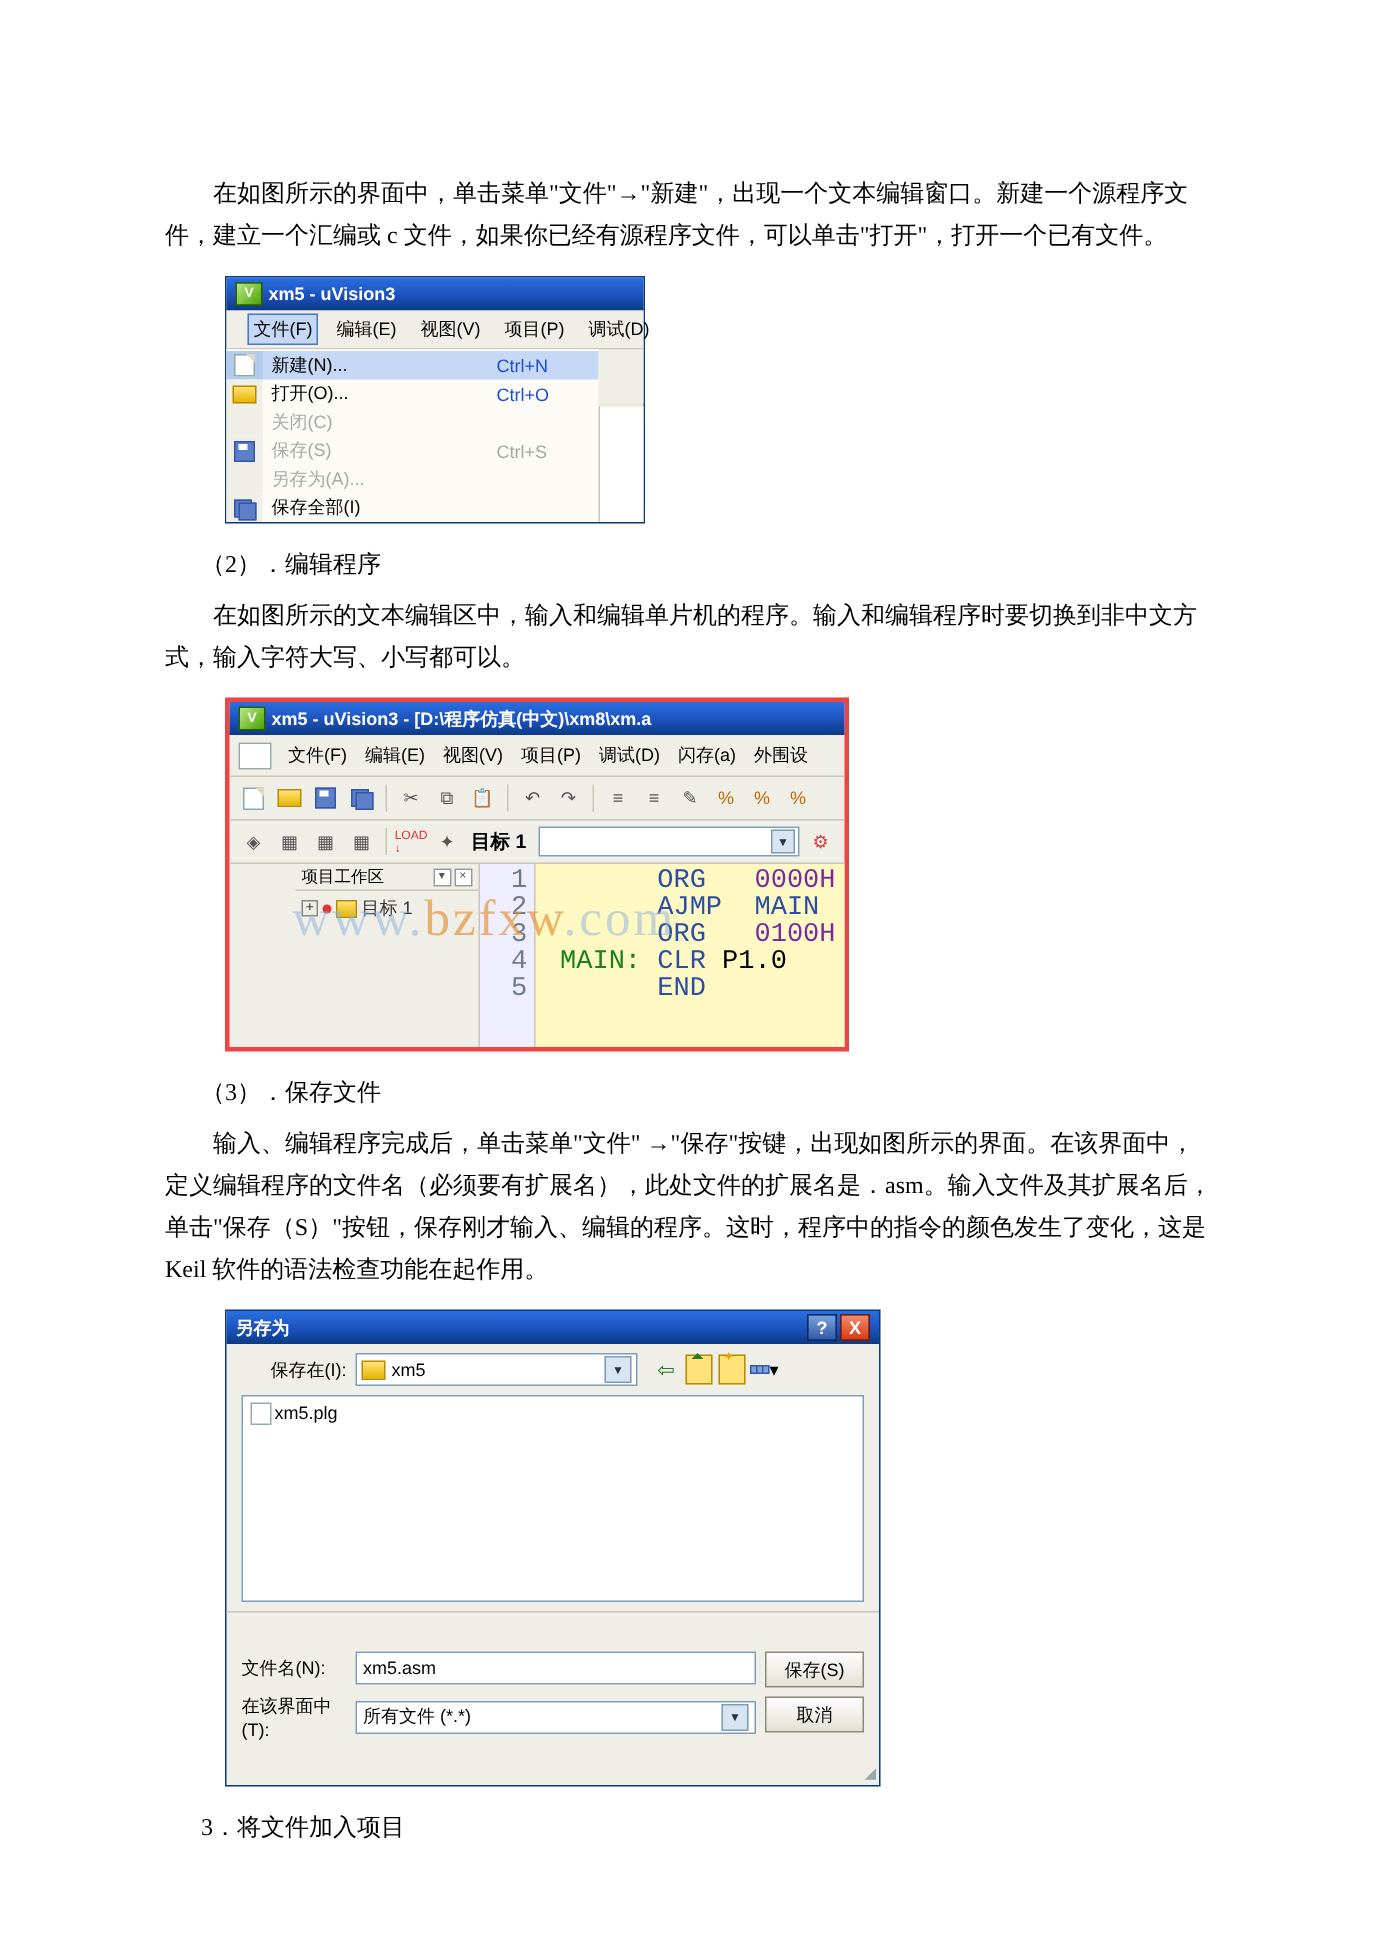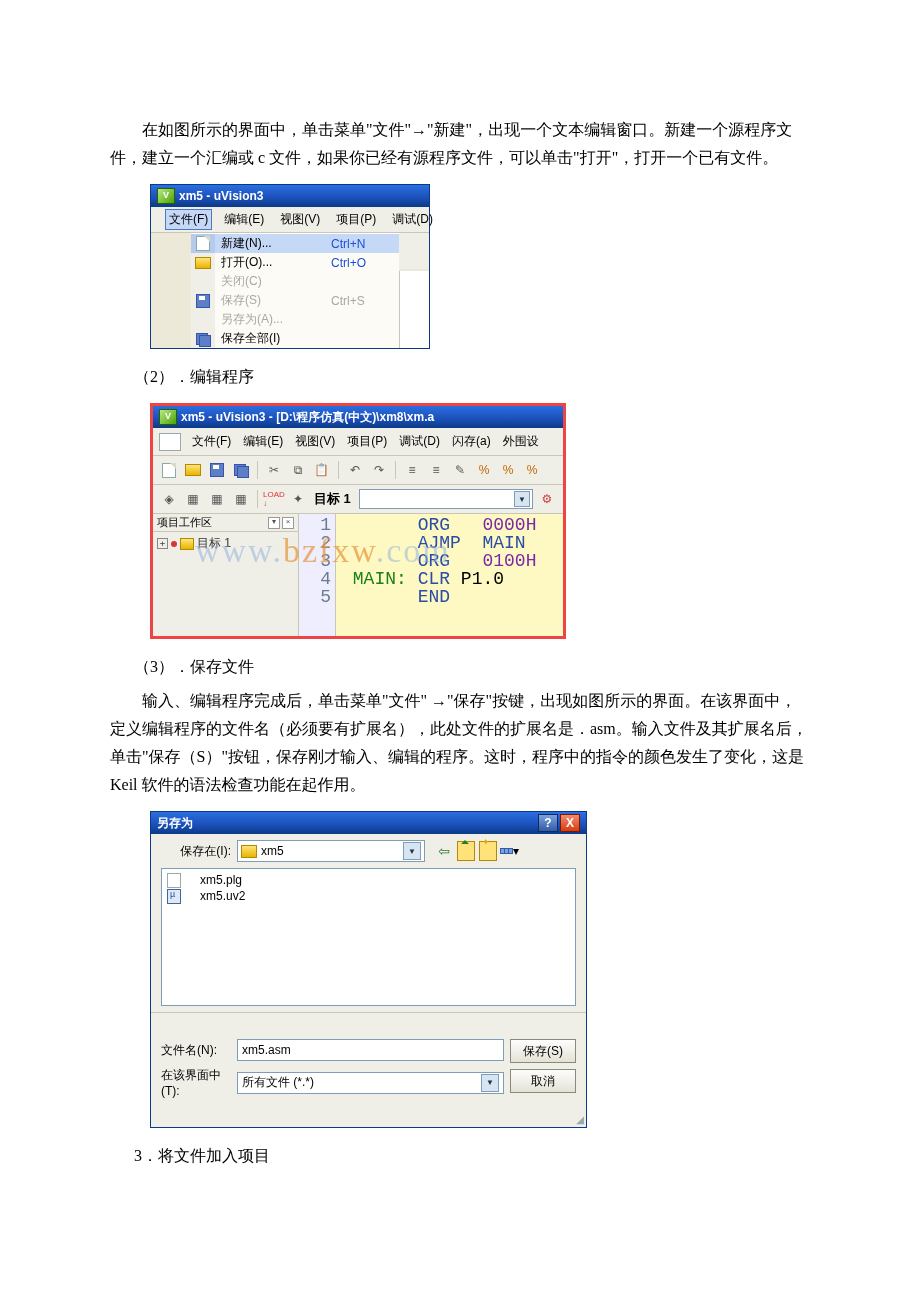--- a/index.html
+++ b/index.html
@@ -85,21 +85,21 @@
   .ico-new { width:12px;height:13px;border:1px solid #8aa; background:#fff; position:relative;}
   .ico-new::after{content:"";position:absolute;top:-1px;right:-1px;border:3px solid #dcd9c8;border-left-color:transparent;border-bottom-color:transparent;}
   .ico-open { width:14px;height:10px;border:1px solid #b38a00;background:linear-gradient(#ffe37a,#e7b500);}
   .ico-save { width:12px;height:12px;border:1px solid #3355aa;background:#5d7fc7;position:relative;}
   .ico-save::after{content:"";position:absolute;left:2px;top:1px;width:6px;height:4px;background:#fff;}
   .ico-saveall { width:14px;height:12px;position:relative;}
   .ico-saveall span{position:absolute;width:10px;height:10px;border:1px solid #3355aa;background:#5d7fc7;}
   .ico-saveall span:first-child{left:0;top:0;}
   .ico-saveall span:last-child{left:3px;top:2px;}
   .win1 .body{ display:flex;}
-  .win1 .dd { flex:1;margin-left:40px;}
+  .win1 .dd { flex:1;}
   .win1 .side{ width:30px; display:flex; flex-direction:column;}
   .win1 .side .pad{flex:1;background:#fff;border-left:1px solid #c9c6b8;margin-top:2px;}
   .win1 .side .top{height:36px;background:#efeee7;}
 
   
   .win2 {
     width: 410px;
     border: 3px solid #ef4444;
     font-family: "Tahoma","SimSun",sans-serif;
     font-size: 12px;
@@ -139,20 +139,21 @@
     flex:1; display:flex; align-items:center;
     background:#fff; border:1px solid #7f9db9; height:18px;
     padding:0 2px; margin-left:4px;
   }
   .tbar2 .combo .arr{ width:14px;height:14px;background:#d7e4f2;border:1px solid #7f9db9;display:flex;align-items:center;justify-content:center;font-size:8px;color:#234;}
   .tbar2 .lbl{ font-weight:bold; font-size:13px; margin-left:2px;}
   .win2 .bodyarea{ display:flex; height:122px;}
   .sidebar{
     width:145px; background:#efeee7; border-right:1px solid #c9c6b8;
     position:relative;
+    margin-left:44px;
   }
   .sidebar .hdr{
     font-size:11px; padding:1px 4px; border-bottom:1px solid #c9c6b8;
     display:flex; align-items:center; justify-content:space-between;
   }
   .sidebar .hdr .tools{ display:flex; gap:2px;}
   .sidebar .hdr .tools span{ width:10px;height:10px;border:1px solid #999;font-size:8px;line-height:8px;text-align:center;background:#fff;color:#555;}
   .sidebar .tree{ padding:3px 4px;}
   .sidebar .tree .node{ display:flex; align-items:center; gap:3px;}
   .sidebar .tree .plus{ width:9px;height:9px;border:1px solid #888;font-size:9px;line-height:8px;text-align:center;font-family:monospace;color:#444;}
@@ -198,21 +199,21 @@
   .ni-up{width:12px;height:12px;border:1px solid #b38a00;background:#ffe37a;position:relative;}
   .ni-up::after{content:"";position:absolute;left:3px;top:-6px;border:4px solid transparent;border-bottom-color:#2a7a2a;}
   .ni-new{width:12px;height:12px;border:1px solid #b38a00;background:#ffe37a;position:relative;}
   .ni-new::after{content:"✦";position:absolute;left:2px;top:-5px;color:#e6a400;font-size:9px;}
   .ni-view{display:flex;gap:0;}
   .ni-view i{width:4px;height:4px;background:#7aa2e0;border:1px solid #335aa7;margin:0 0 0 -1px;}
   .filelist{
     margin:0 10px; background:#fff;border:1px solid #7f9db9;
     height:130px; padding:3px 5px;
   }
-  .filelist .f{ display:flex; align-items:center; gap:19px; height:16px;}
+  .filelist .f{ display:flex; align-items:center; gap:2px; height:16px;}
   .filelist .f .fi{ width:12px;height:13px;border:1px solid #9aa;background:#fff;}
   .filelist .f .fi.blue{ border-color:#3a6a9a; background:#dfe9f5; position:relative;}
   .filelist .f .fi.blue::before{content:"µ";position:absolute;left:2px;top:-1px;color:#2a4da5;font-size:9px;}
   .bottom{ padding:10px 10px 10px 10px;}
   .inrow{ display:flex; align-items:center; gap:6px; margin-bottom:6px;}
   .inrow .ilabel{ width:70px;}
   .inrow .field{
     flex:1; background:#fff;border:1px solid #7f9db9;height:20px;
     display:flex;align-items:center;padding:0 4px;
   }
@@ -294,20 +295,21 @@
         </div>
         <div class="side">
           <div class="top"></div>
           <div class="pad"></div>
         </div>
       </div>
     </div>
   </div>
 
   <p class="para noindent">（2）．编辑程序</p>
+  <p class="para">在如图所示的文本编辑区中，输入和编辑单片机的程序。输入和编辑程序时要切换到非中文方式，输入字符大写、小写都可以。</p>
 
   <div class="figwrap" style="position:relative;">
     <div class="win2">
       <div class="titlebar">
         <span class="logo"></span>
         <span>xm5  - uVision3 - [D:\程序仿真(中文)\xm8\xm.a</span>
       </div>
       <div class="menubar2">
         <span class="doc"></span>
         <span>文件(F)</span>
@@ -427,24 +429,20 @@
               <span class="ni-new"></span>
             </span>
           <span class="ni-view"><i></i><i></i><i></i>▾</span>
         </span>
       </div>
       <div class="filelist">
         <div class="f">
           <span class="fi"></span>
           <span>xm5.plg</span>
         </div>
-        <div class="f">
-          <span class="fi blue"></span>
-          <span>xm5.uv2</span>
-        </div>
       </div>
       <div class="hr"></div>
       <div class="bottom">
         <div class="bottomwrap">
           <div class="fields">
             <div class="inrow">
               <span class="ilabel">文件名(N):</span>
               <span class="field">
                 <span>xm5.asm</span>
               </span>

